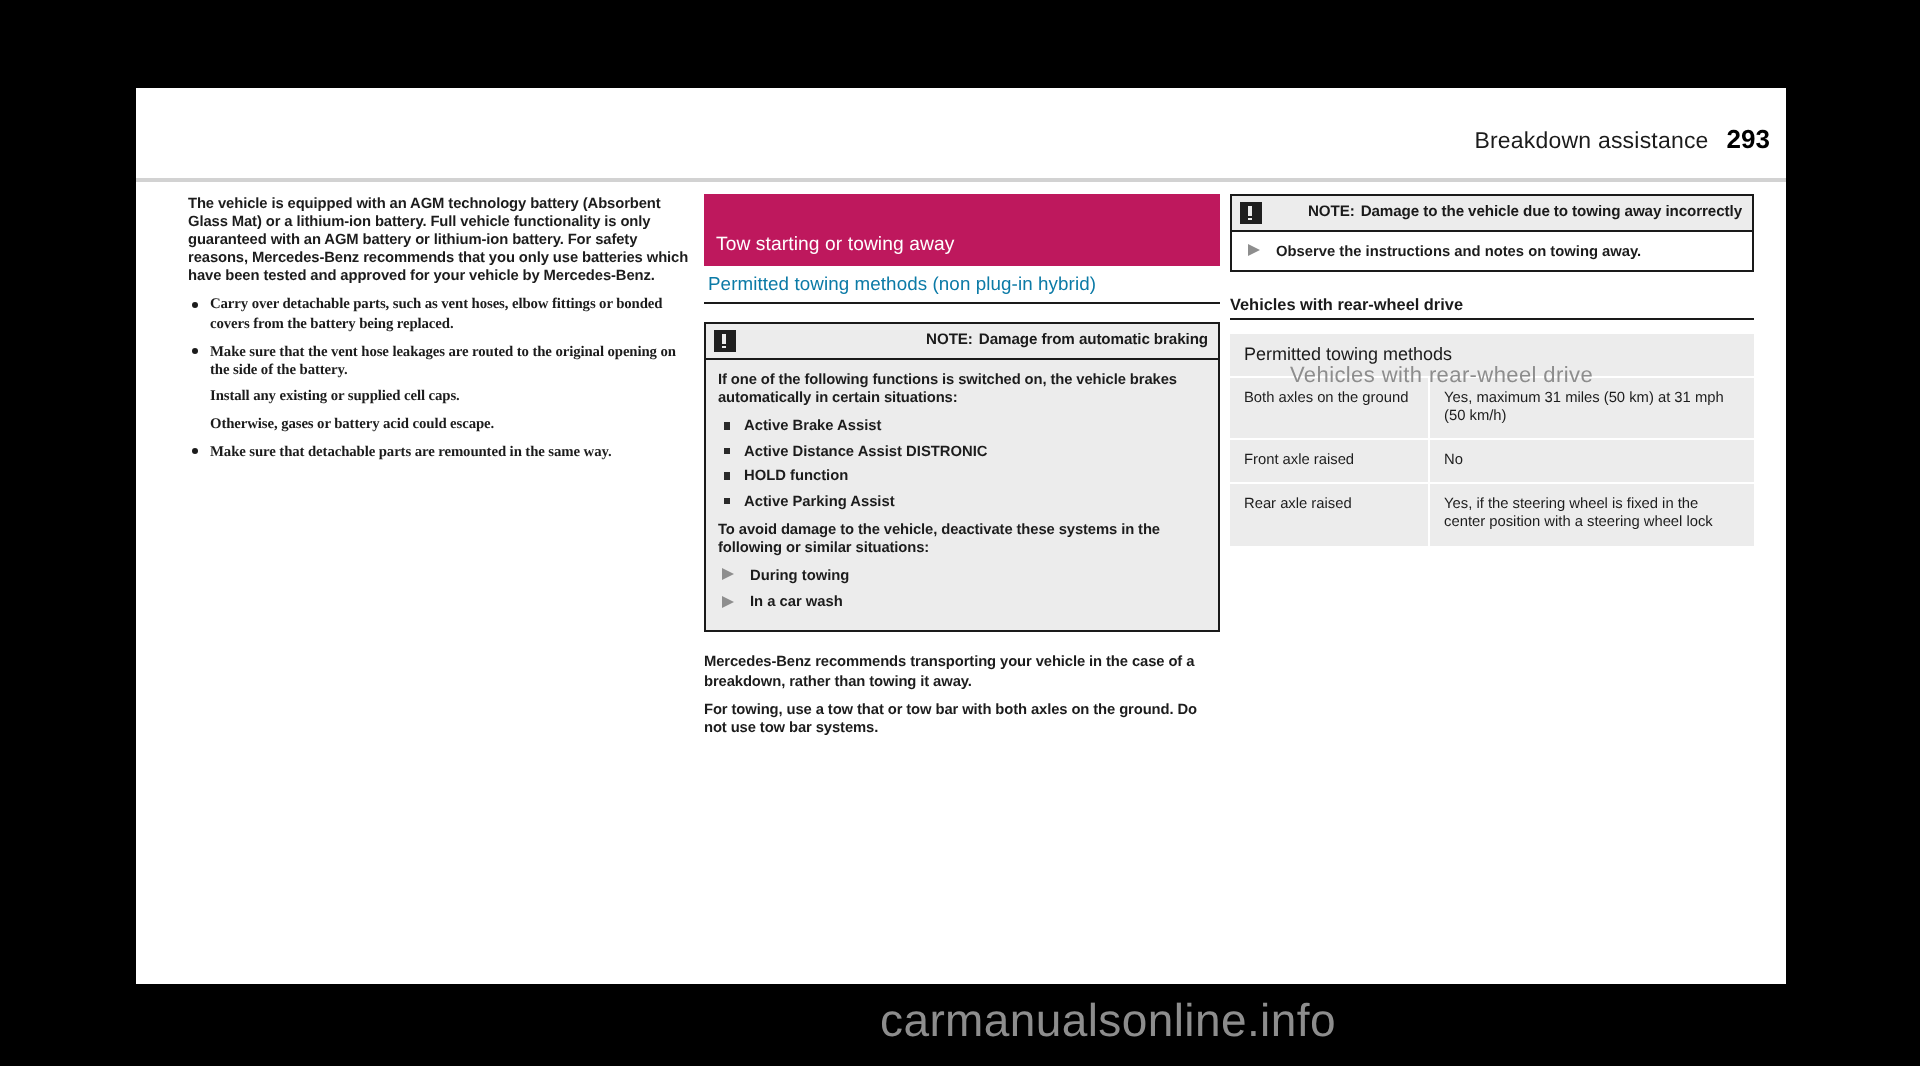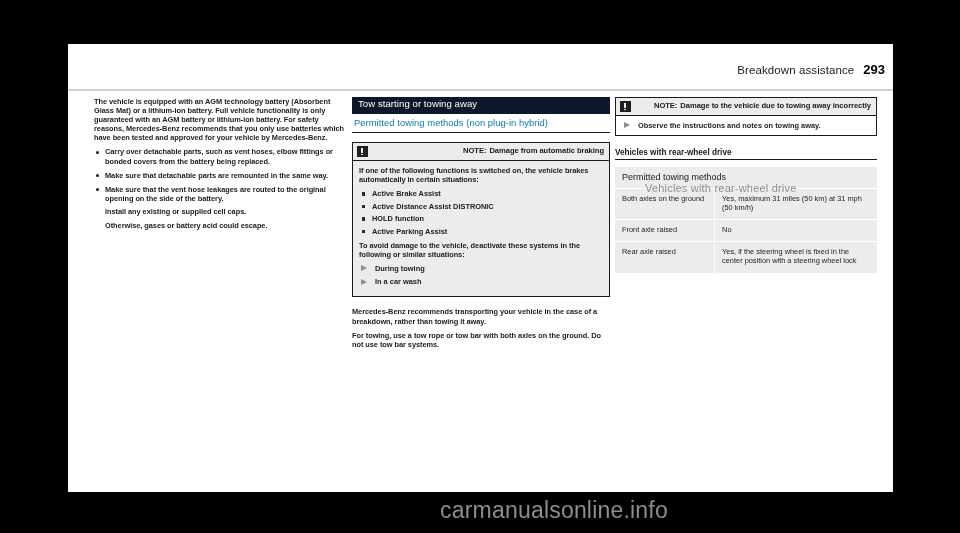--- a/index.html
+++ b/index.html
@@ -48,39 +48,39 @@
   
   p.body, .bullets li, .note p, .cell {
     font-size: 7.4px;
     line-height: 9.1px;
     color: #1c1c1c;
     font-weight: bold;
     letter-spacing: -0.05px;
   }
   p.body { margin-bottom: 5px; }
 
-  ul.bullets { list-style: none; }
+  ul.bullets { list-style: none; font-family: Liberation Serif, serif; }
   ul.bullets > li {
     position: relative;
     padding-left: 11px;
     margin-bottom: 5px;
   }
   ul.bullets > li .dot {
     position: absolute; left: 2px; top: 3.2px;
     width: 3px; height: 3px; border-radius: 50%;
     background: #1c1c1c;
   }
   ul.bullets > li .sub { display: block; margin-top: 4.5px; }
 
   
   .sec-head {
-    background: #0f172a;
+    background: #be185d;
     color: #ffffff;
     font-size: 9.6px;
-    padding: 1px 6px 5px 6px;
+    padding: 20px 6px 5px 6px;
     letter-spacing: .05px;
   }
   .sub-head {
     color: #0b7aa6;
     font-size: 9.4px;
     padding: 3px 6px 4px 2px;
     border-bottom: 1.6px solid #1a1a1a;
     letter-spacing: .05px;
   }
 
@@ -213,27 +213,27 @@
       <div class="col c1">
         <p class="body">The vehicle is equipped with an AGM technology battery (Absorbent Glass Mat) or a lithium-ion battery. Full vehicle functionality is only guaranteed with an AGM battery or lithium-ion battery. For safety reasons, Mercedes-Benz recommends that you only use batteries which have been tested and approved for your vehicle by Mercedes-Benz.</p>
 
         <ul class="bullets">
           <li>
             <span class="dot"></span>
             <span>Carry over detachable parts, such as vent hoses, elbow fittings or bonded covers from the battery being replaced.</span>
           </li>
           <li>
             <span class="dot"></span>
-            <span>Make sure that detachable parts are remounted in the same way.</span>
+            <span>Make sure that the vent hose leakages are routed to the original opening on the side of the battery.</span>
+            <span class="sub">Install any existing or supplied cell caps.</span>
+            <span class="sub">Otherwise, gases or battery acid could escape.</span>
           </li>
           <li>
             <span class="dot"></span>
-            <span>Make sure that the vent hose leakages are routed to the original opening on the side of the battery.</span>
-            <span class="sub">Install any existing or supplied cell caps.</span>
-            <span class="sub">Otherwise, gases or battery acid could escape.</span>
+            <span>Make sure that detachable parts are remounted in the same way.</span>
           </li>
         </ul>
       </div>
 
       <div class="col c2">
         <div class="sec-head">Tow starting or towing away</div>
         <div class="sub-head">Permitted towing methods (non plug-in hybrid)</div>
 
         <div class="note">
           <div class="note-title">
@@ -250,21 +250,21 @@
             </ul>
             <p>To avoid damage to the vehicle, deactivate these systems in the following or similar situations:</p>
             <ul class="arrow">
               <li><span class="arw"></span><span>During towing</span></li>
               <li><span class="arw"></span><span>In a car wash</span></li>
             </ul>
           </div>
         </div>
 
         <p class="body" style="margin-top:10px;">Mercedes-Benz recommends transporting your vehicle in the case of a breakdown, rather than towing it away.</p>
-        <p class="body">For towing, use a tow rope or tow bar with both axles on the ground. Do not use tow bar systems.</p>
+        <p class="body">For towing, use a tow that or tow bar with both axles on the ground. Do not use tow bar systems.</p>
       </div>
 
       <div class="col c3">
         <div class="note" style="margin-top:0;">
           <div class="note-title">
             <span class="note-icon"></span>
             <span class="t"><span class="lbl">NOTE:</span><span>Damage to the vehicle due to towing away incorrectly</span></span>
           </div>
           <div class="steps">
             <ul class="arrow" style="margin:0;">

